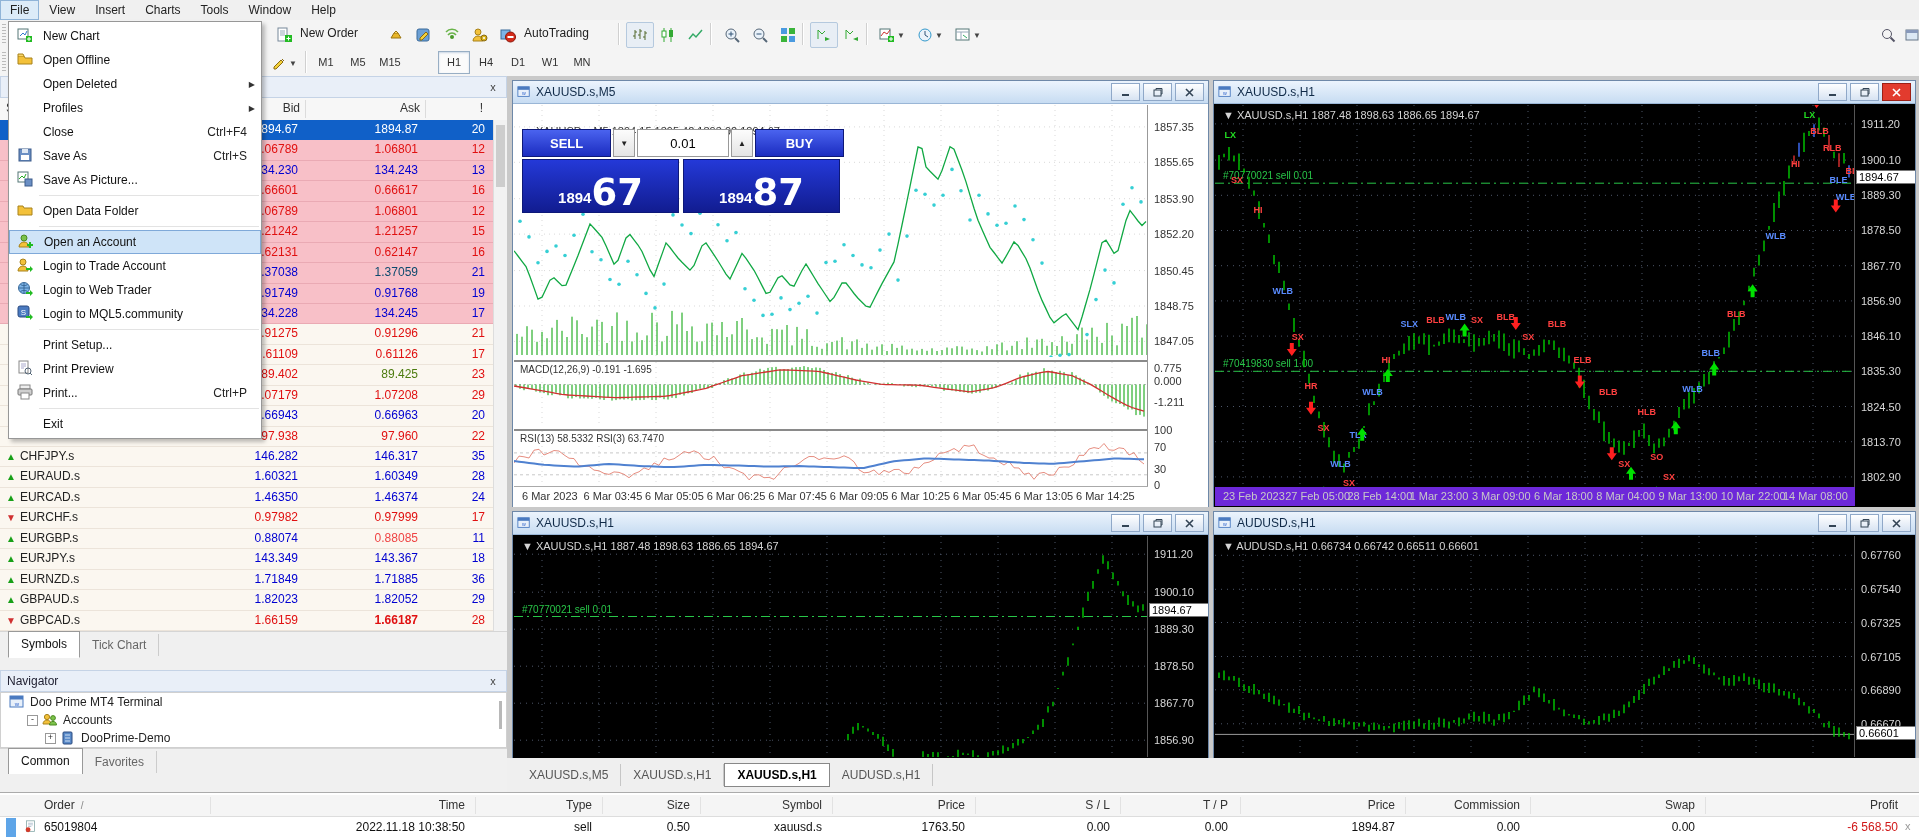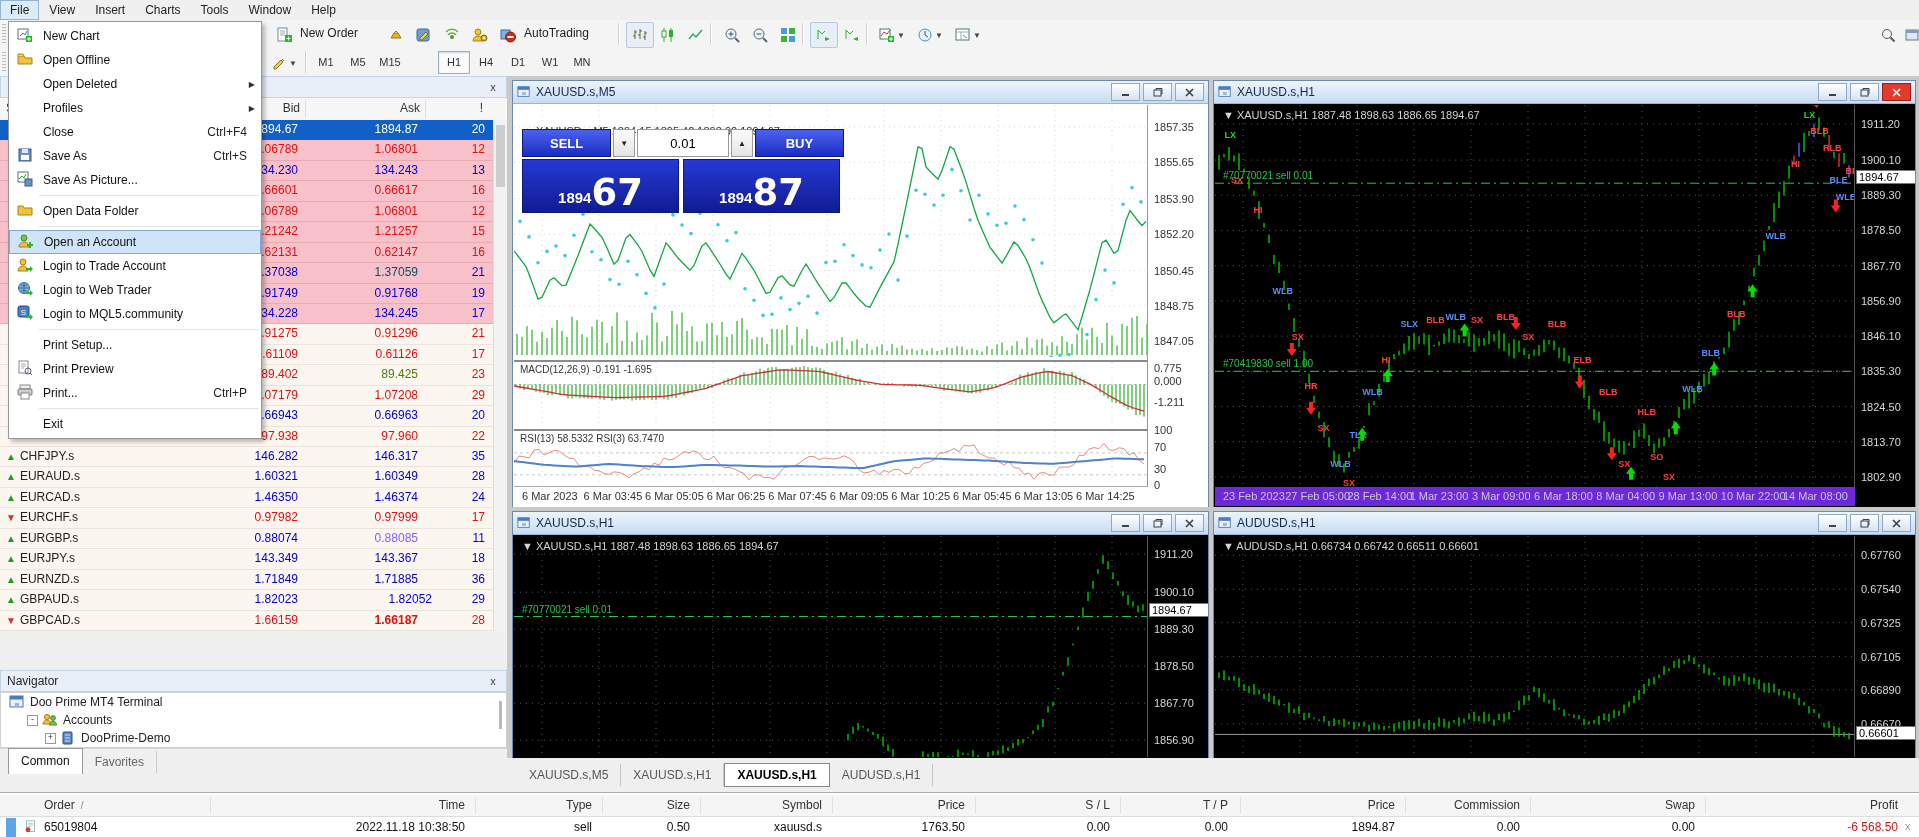--- a/index.html
+++ b/index.html
@@ -414,50 +414,54 @@
       </div>
       <div class="mwrow ">
         <span class="mwc sym"><span class="dnar">▼</span>EURCHF.s</span>
         <span class="mwc num" style="left: 210px; width: 88px; color: rgb(224, 16, 16);">0.97982</span>
         <span class="mwc num" style="left: 330px; width: 88px; color: rgb(224, 16, 16);">0.97999</span>
         <span class="mwc num" style="left: 397px; width: 88px; color: rgb(224, 16, 16);">17</span>
       </div>
       <div class="mwrow ">
         <span class="mwc sym"><span class="upar">▲</span>EURGBP.s</span>
         <span class="mwc num" style="left: 210px; width: 88px; color: rgb(0, 0, 208);">0.88074</span>
-        <span class="mwc num" style="left: 330px; width: 88px; color: #8b5cf6; text-align: right;">0.88085</span>
+        <span class="mwc num" style="left: 330px; width: 88px; color: #ef4444; text-align: right;">0.88085</span>
         <span class="mwc num" style="left: 397px; width: 88px; color: rgb(0, 0, 208);">11</span>
       </div>
       <div class="mwrow ">
         <span class="mwc sym"><span class="upar">▲</span>EURJPY.s</span>
         <span class="mwc num" style="left: 210px; width: 88px; color: rgb(0, 0, 208);">143.349</span>
         <span class="mwc num" style="left: 330px; width: 88px; color: rgb(0, 0, 208);">143.367</span>
         <span class="mwc num" style="left: 397px; width: 88px; color: rgb(0, 0, 208);">18</span>
       </div>
       <div class="mwrow ">
         <span class="mwc sym"><span class="upar">▲</span>EURNZD.s</span>
         <span class="mwc num" style="left: 210px; width: 88px; color: rgb(0, 0, 208);">1.71849</span>
         <span class="mwc num" style="left: 330px; width: 88px; color: rgb(0, 0, 208);">1.71885</span>
         <span class="mwc num" style="left: 397px; width: 88px; color: rgb(0, 0, 208);">36</span>
       </div>
       <div class="mwrow ">
         <span class="mwc sym"><span class="upar">▲</span>GBPAUD.s</span>
         <span class="mwc num" style="left: 210px; width: 88px; color: rgb(0, 0, 208);">1.82023</span>
-        <span class="mwc num" style="left: 344px; width: 88px; color: rgb(0, 0, 208);">1.82052</span>
+        <span class="mwc num" style="left: 330px; width: 88px; color: rgb(0, 0, 208);">1.82052</span>
         <span class="mwc num" style="left: 397px; width: 88px; color: rgb(0, 0, 208);">29</span>
       </div>
       <div class="mwrow ">
         <span class="mwc sym"><span class="dnar">▼</span>GBPCAD.s</span>
         <span class="mwc num" style="left: 210px; width: 88px; color: rgb(224, 16, 16);">1.66159</span>
         <span class="mwc num" style="left: 330px; width: 88px; color: rgb(224, 16, 16); font-weight: bold;">1.66187</span>
         <span class="mwc num" style="left: 397px; width: 88px; color: rgb(224, 16, 16);">28</span>
       </div>
     </div>
   <div class="mw-scroll">
       <div class="mw-thumb"></div>
+    </div>
+  <div class="ltabs" style="top:631px" id="mwTabs">
+      <div class="tab active">Symbols</div>
+      <div class="tab">Tick Chart</div>
     </div>
 
   <div class="caption" style="top:670px">
     <span>Navigator</span>
     <span class="cap-x">x</span>
   </div>
   <div class="nav-body" id="navBody">
     <div class="nav-thumb"></div>
   <div class="tree-row" style="padding-left: 8px;">
         <span style="margin-right: 5px; display: inline-flex;">

